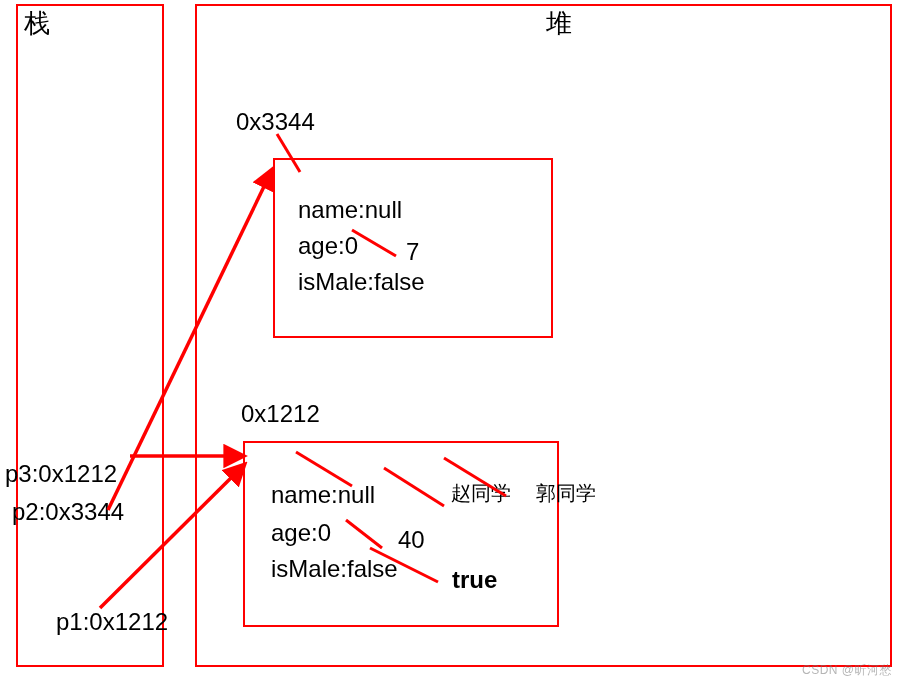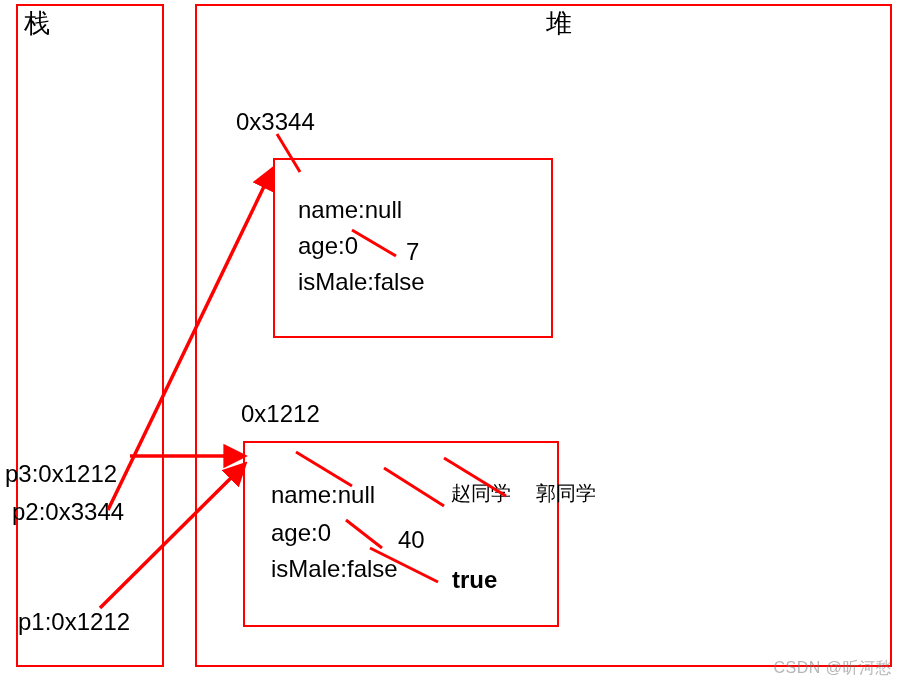--- a/index.html
+++ b/index.html
@@ -25,40 +25,40 @@
     .label-sm {
       position: absolute;
       font-size: 20px;
       color: #000;
       white-space: nowrap;
     }
     .watermark {
       position: absolute;
       bottom: 4px;
       right: 8px;
-      font-size: 16px;
+      font-size: 12px;
       color: rgba(120,120,120,0.55);
       letter-spacing: 0.5px;
     }
     svg.overlay {
       position: absolute;
       left: 0; top: 0;
       width: 900px; height: 683px;
       pointer-events: none;
     }
   </style>
 </head>
 <body>
 
 <div class="box" style="left:16px; top:4px; width:148px; height:663px;"></div>
 <div class="label" style="left:24px; top:6px; font-size:26px;">栈</div>
 
 <div class="label" style="left:5px; top:460px;">p3:0x1212</div>
 <div class="label" style="left:12px; top:498px;">p2:0x3344</div>
-<div class="label" style="left:18px; top:608px;">p1:0x1212</div>
+<div class="label" style="left:18px; top:608px;padding-left:38px;">p1:0x1212</div>
 
 <div class="box" style="left:195px; top:4px; width:697px; height:663px;"></div>
 <div class="label" style="left:546px; top:6px; font-size:26px;">堆</div>
 
 <div class="label" style="left:236px; top:108px;">0x3344</div>
 <div class="box" style="left:273px; top:158px; width:280px; height:180px;"></div>
 <div class="label" style="left:298px; top:196px;">name:null</div>
 <div class="label" style="left:298px; top:232px;">age:0</div>
 <div class="label" style="left:406px; top:238px;">7</div>
 <div class="label" style="left:298px; top:268px;">isMale:false</div>

